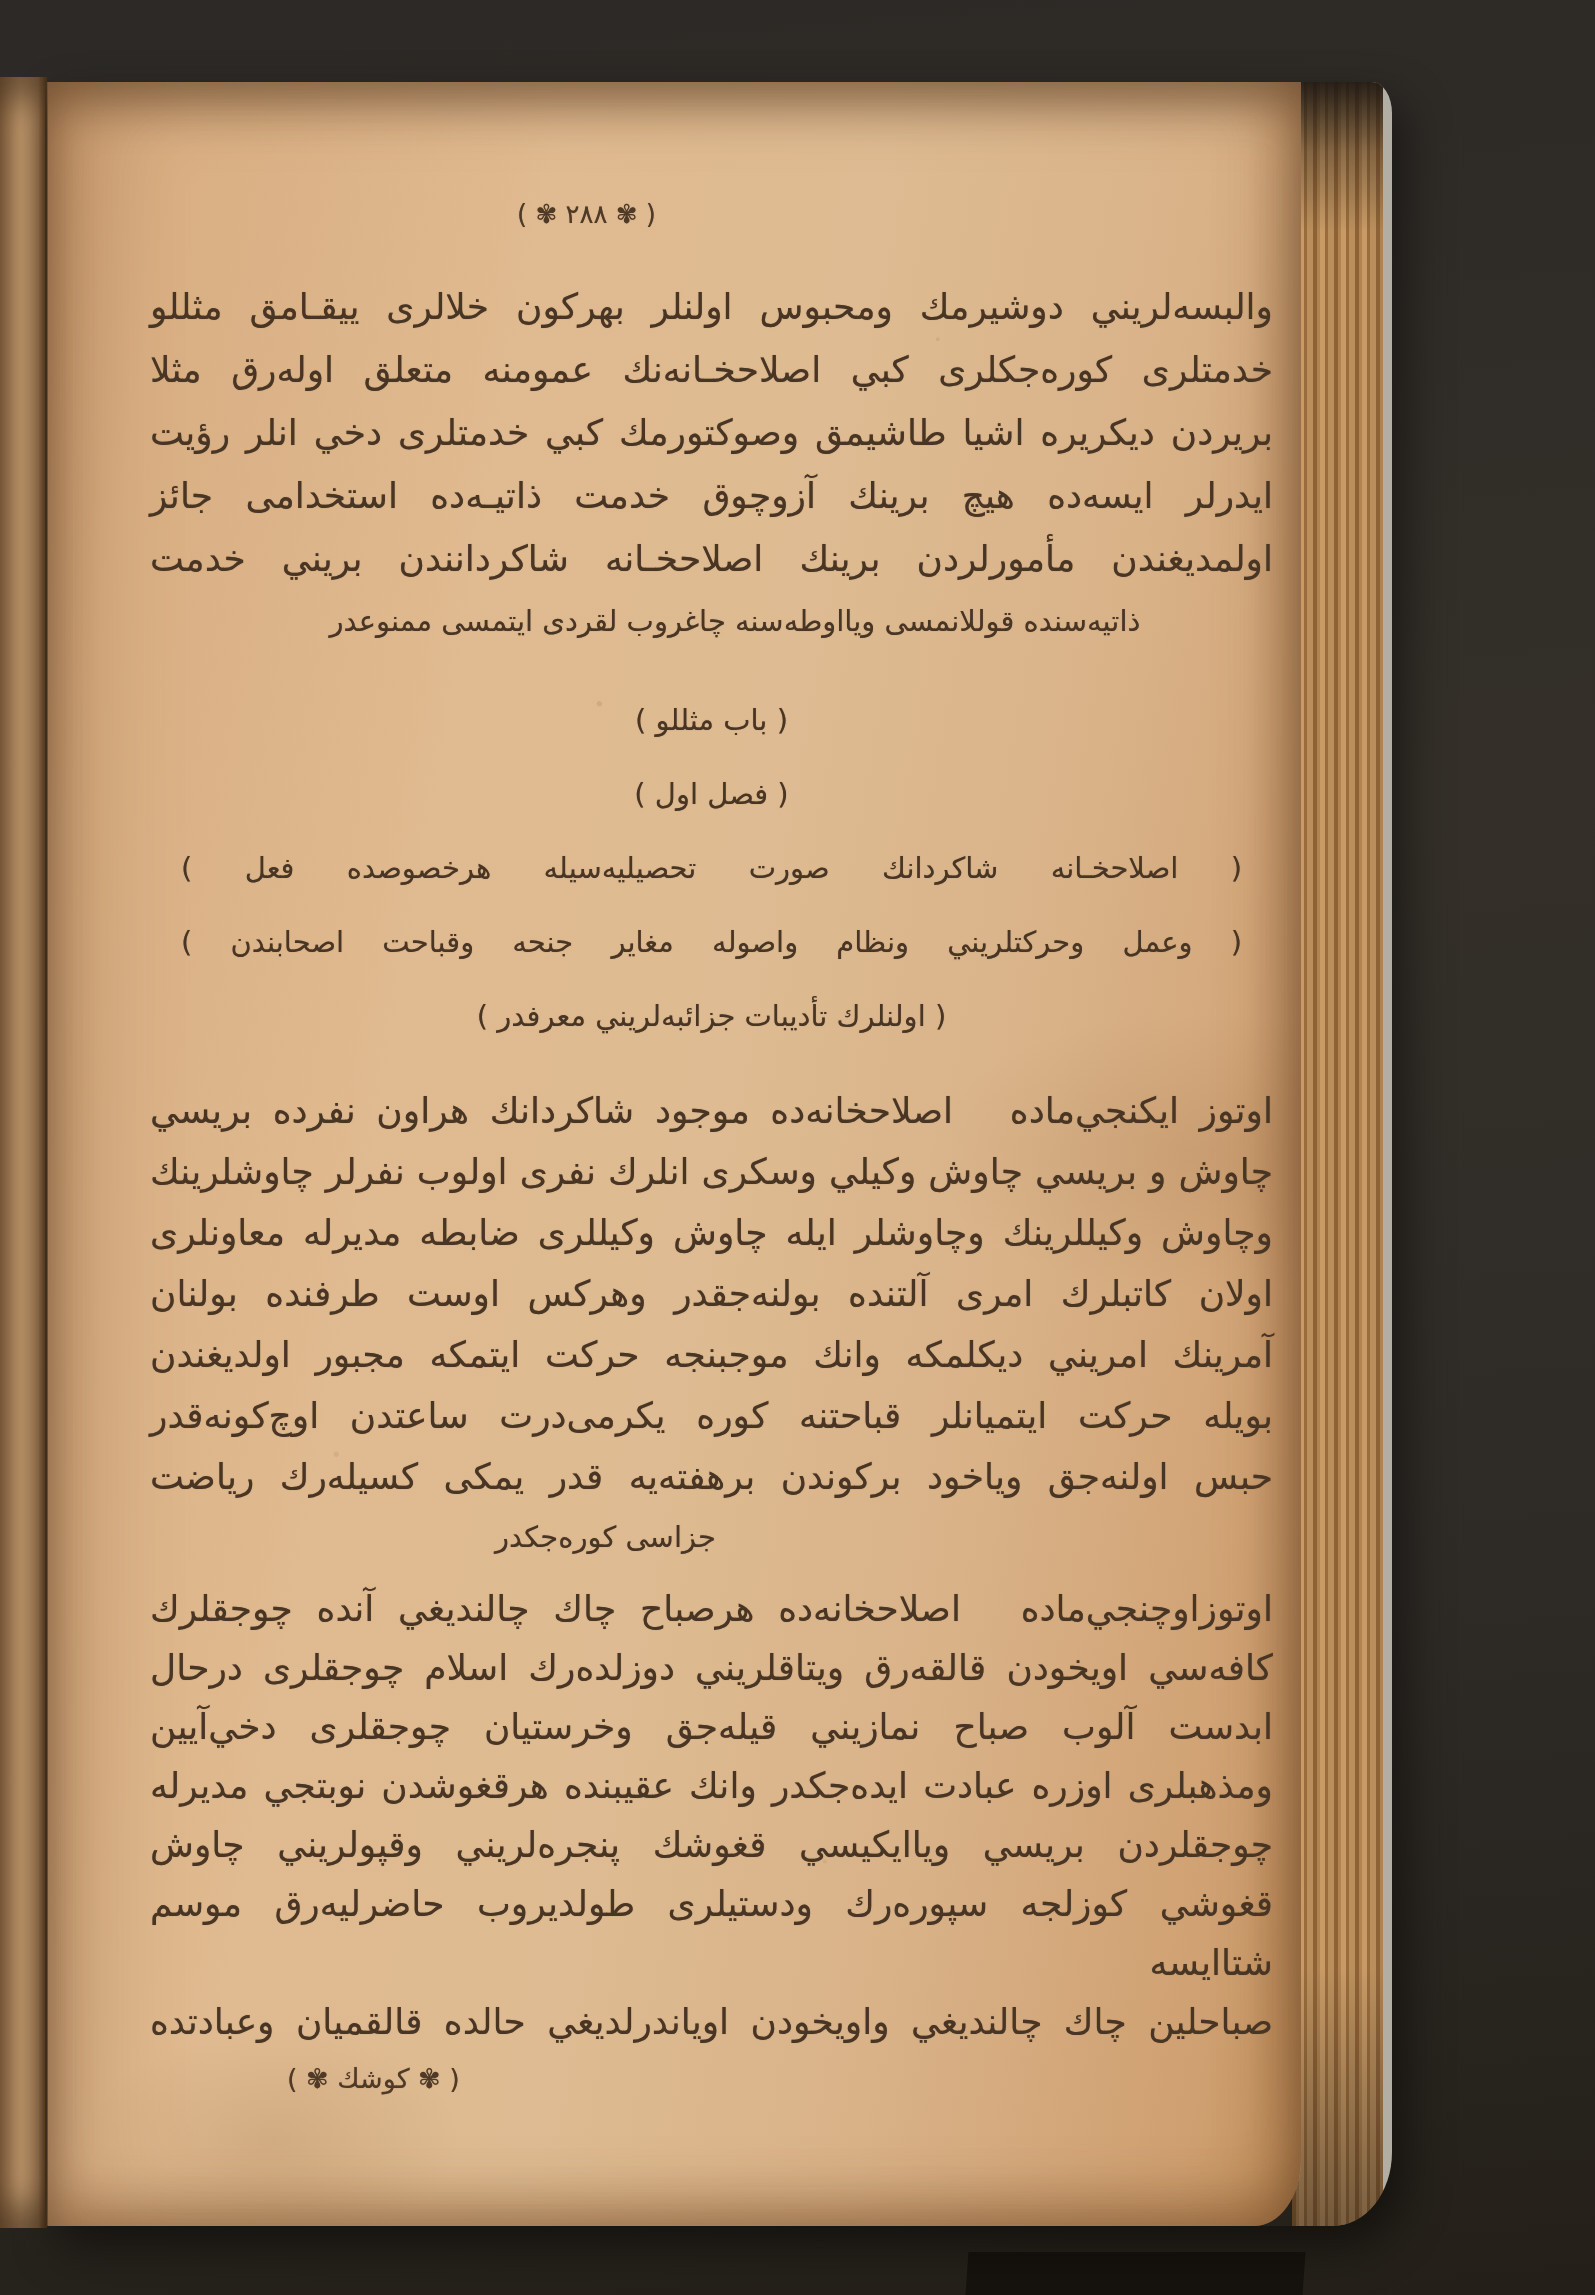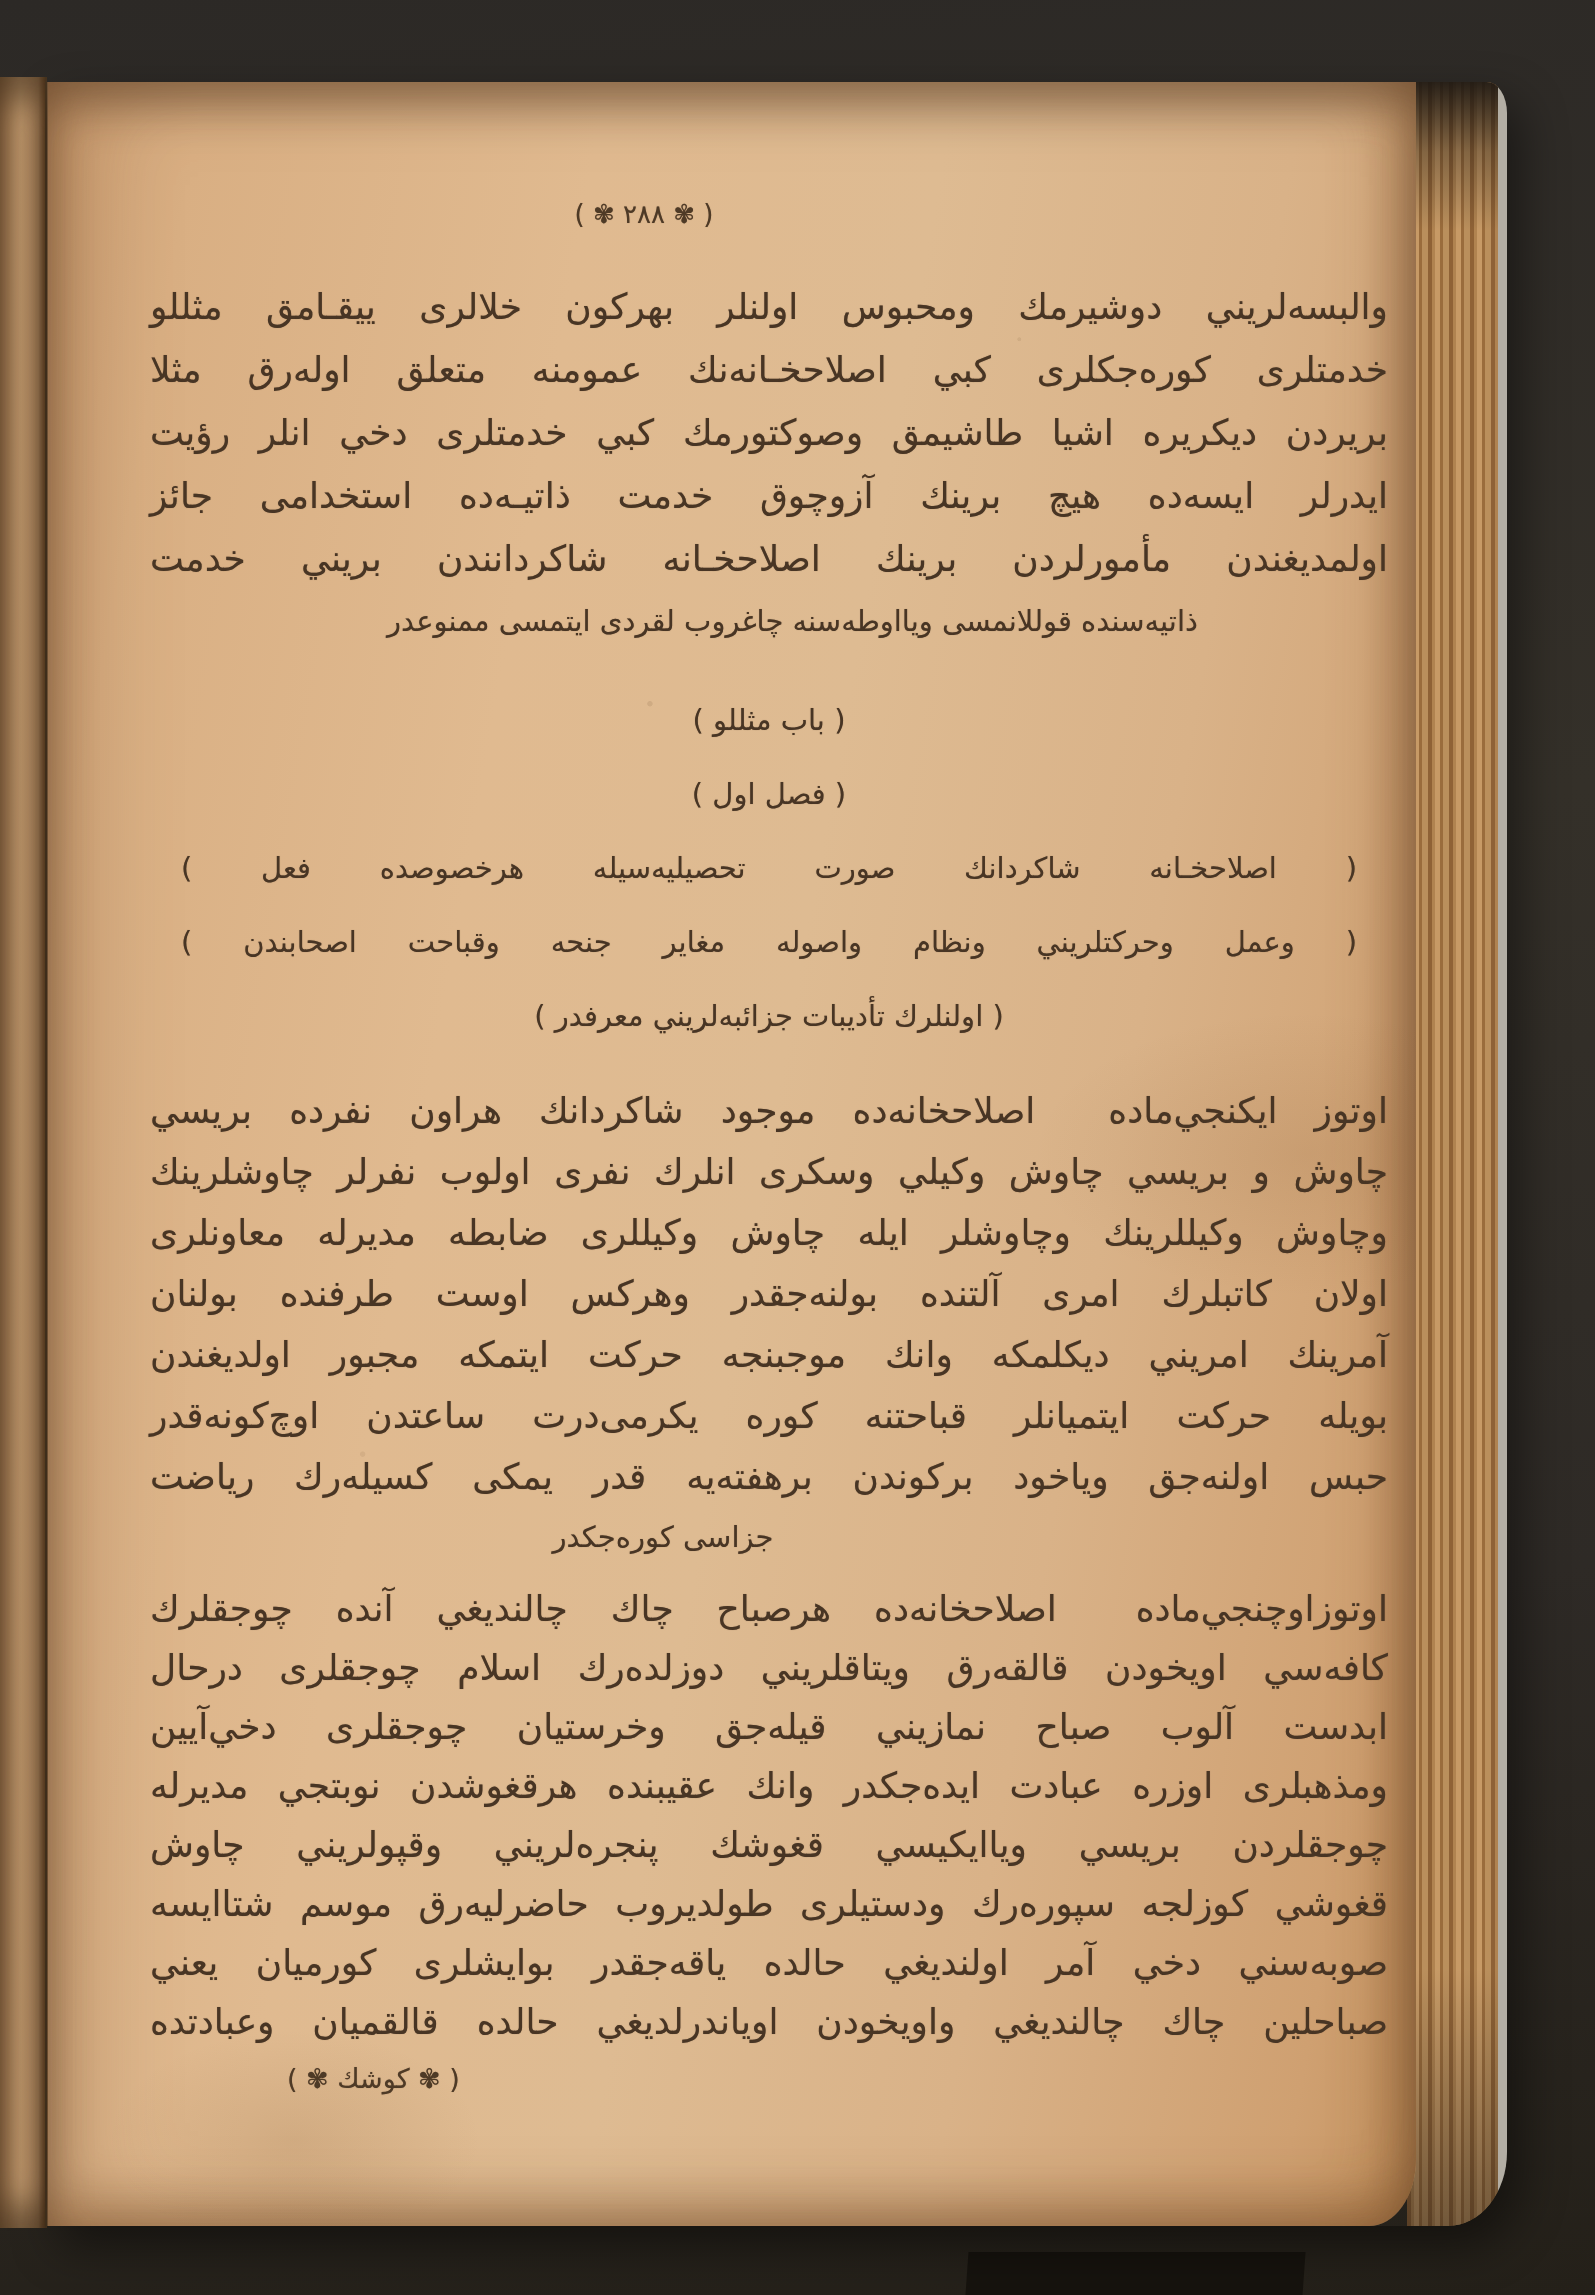--- a/index.html
+++ b/index.html
@@ -15,21 +15,21 @@
   }
   
   .adjacent-page{
     position:absolute;left:0;top:77px;width:45px;height:2151px;
     background:linear-gradient(90deg,#b08459 0%,#c9a073 45%,#c09468 85%,#8a6038 100%);
     border-right:2.3px solid #47341f;
     box-shadow:inset 0 23.5px 31px rgba(40,25,12,.5), inset 0 -23.5px 31px rgba(40,25,12,.5);
   }
   
   .page{
-    position:absolute;left:47px;top:82px;width:1460px;height:2144px;
+    position:absolute;left:47px;top:82px;width:1345px;height:2144px;
     overflow:hidden;border-bottom-right-radius:59px 74px;border-top-right-radius:20.3px 31px;
     box-shadow:12.5px 20.3px 47px rgba(0,0,0,.45);
   }
   .fore-edge{
     position:absolute;right:0;top:0;width:100px;height:100%;
     background:
       linear-gradient(180deg,rgba(28,23,18,.92) 0%,rgba(28,23,18,.35) 70px,rgba(28,23,18,0) 149px,rgba(28,23,18,0) 88%,rgba(28,23,18,.45) 100%),
       repeating-linear-gradient(90deg,#8f6236 0 3.9px,#b08350 3.9px 7px,#c79a66 7px 11.7px,#9a6c3c 11.7px 15px,#ba8f5c 15px 21px);
     border-right:9.4px solid #b3aea4;
     box-sizing:border-box;
@@ -131,21 +131,20 @@
           <div class="shortB">جزاسى كوره‌جكدر</div>
         </div>
 
         <div class="para paraC">
           <div class="jline">اوتوزاوچنجي‌ماده  اصلاحخانه‌ده هرصباح چاك چالنديغي آنده چوجقلرك</div>
           <div class="jline">كافه‌سي اويخودن قالقه‌رق ويتاقلريني دوزلده‌رك اسلام چوجقلرى درحال</div>
           <div class="jline">ابدست آلوب صباح نمازيني قيله‌جق وخرستيان چوجقلرى دخي‌آيين</div>
           <div class="jline">ومذهبلرى اوزره عبادت ايده‌جكدر وانك عقيبنده هرقغوشدن نوبتجي مديرله</div>
           <div class="jline">چوجقلردن بريسي وياايكيسي قغوشك پنجره‌لريني وقپولريني چاوش</div>
           <div class="jline">قغوشي كوزلجه سپوره‌رك ودستيلرى طولديروب حاضرليه‌رق موسم شتاايسه</div>
-          <div class="jline">صوبه‌سني دخي آمر اولنديغي حالده ياقه‌جقدر بوايشلرى كورميان يعني</div>
           <div class="jline">صباحلين چاك چالنديغي واويخودن اوياندرلديغي حالده قالقميان وعبادتده</div>
         </div>
 
         <div class="catchword">( ✾ كوشك ✾ )</div>
 
       </div>
     </div>
   </div>
 </div>
 

